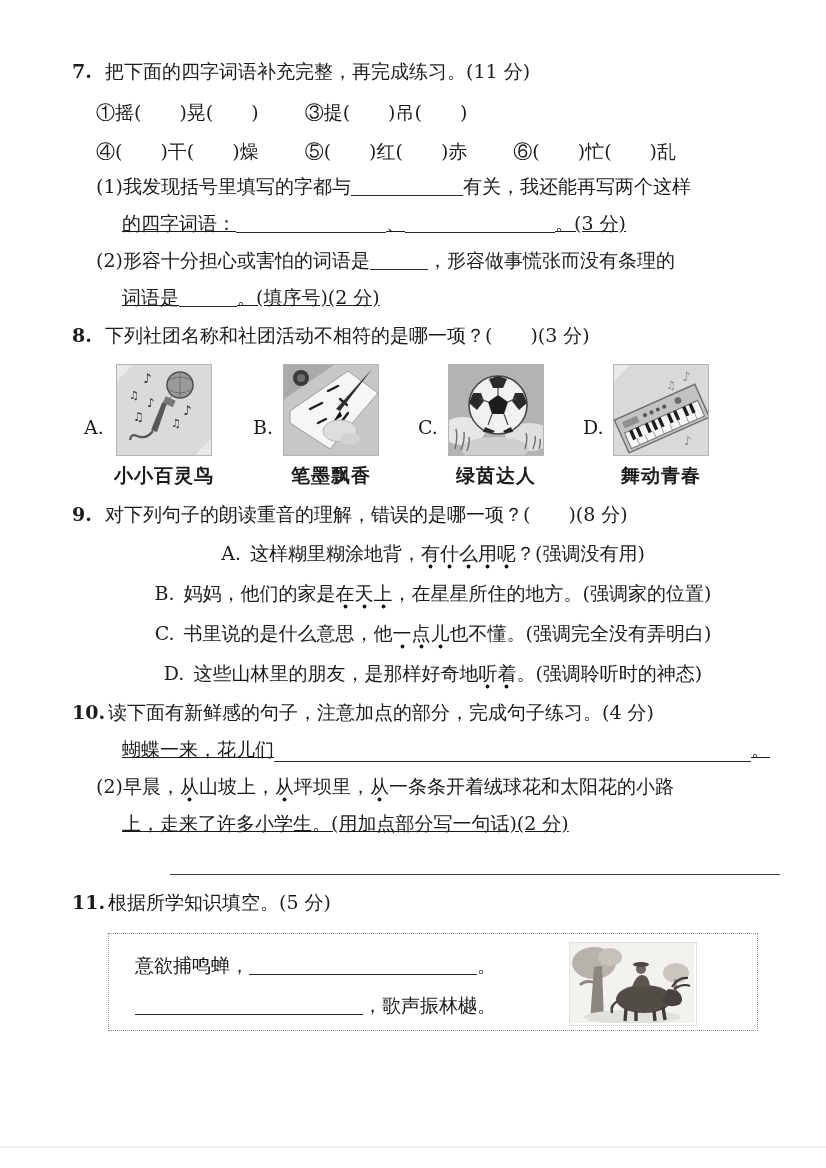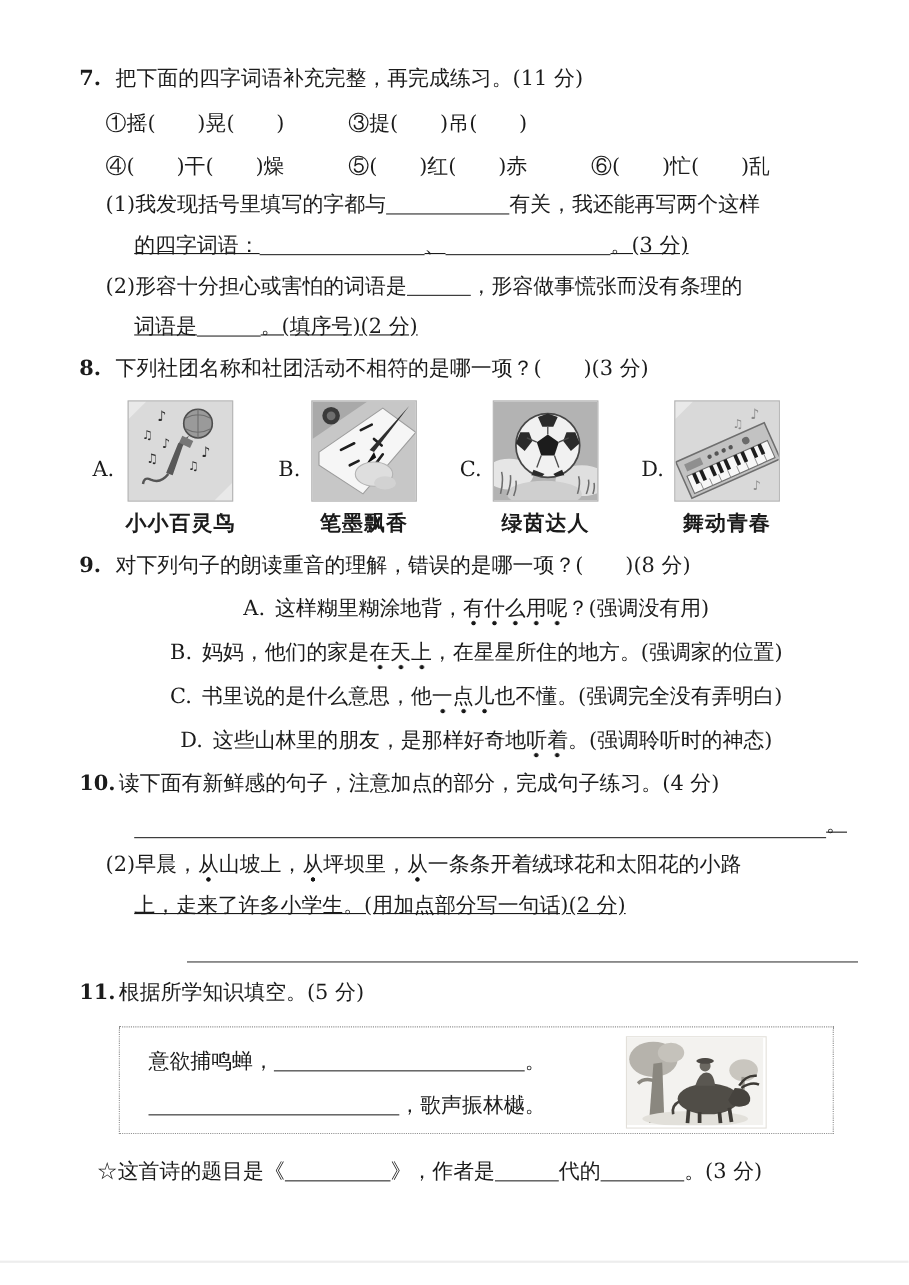--- a/index.html
+++ b/index.html
@@ -11,21 +11,21 @@
   .page{position:relative;box-sizing:border-box;width:826px;height:1168px;
         padding:52px 56px 0 72px;}
   .bottom-hairline{position:absolute;left:0;top:1146px;width:826px;border-top:2px solid #ededed;}
 
   
   .qtitle{display:flex;line-height:38px;}
   .qnum{font-weight:bold;min-width:30px;padding-right:3px;}
   .qbody{padding-left:24px;}
 
   
-  .idiom-row{display:flex;gap:58px;line-height:34px;margin-top:5px;white-space:nowrap;}
+  .idiom-row{display:flex;gap:46px;line-height:34px;margin-top:5px;white-space:nowrap;}
 
   .subline{line-height:37px;white-space:nowrap;}
   .indent2{padding-left:26px;text-decoration:underline;}
 
   
   .blank{display:inline-block;border-bottom:1.4px solid #2a2a2a;height:1.05em;vertical-align:-3px;}
   .w110{width:112px}.w150{width:150px}.w60{width:58px}
   .w95{width:96px}.w230{width:228px}.w75{width:76px}
   .blank-fill{flex:1;border-bottom:1.4px solid #2a2a2a;height:1.05em;align-self:flex-end;margin-bottom:6px;}
   .fill-line{display:flex;line-height:37px;}
@@ -264,20 +264,21 @@
     </div>
   </section>
 
   <section>
     <div class="qtitle">
       <span class="qnum">10.</span>
       <span>读下面有新鲜感的句子，注意加点的部分，完成句子练习。(4 分)</span>
     </div>
     <div class="qbody">
       <div class="fill-line indent2">
+        <span>蝴蝶一来，花儿们</span>
           <span class="blank-fill"></span>
           <span>。</span>
       </div>
       <div class="subline">
         <span>(2)早晨，</span><span class="dots">从</span><span>山坡上，</span><span class="dots">从</span><span>坪坝里，</span><span class="dots">从</span><span>一条条开着绒球花和太阳花的小路</span>
       </div>
       <div class="subline indent2">
         <span>上，走来了许多小学生。(用加点部分写一句话)(2 分)</span>
       </div>
       <div class="answer-line"></div>
@@ -318,19 +319,16 @@
           </g>
           <path d="M48 58 q-8 4 -6 12" stroke="#46433e" stroke-width="2.4" fill="none"></path>
           <path d="M62 44 q4 -12 10 -12 q7 0 8 12 Z" fill="#5a5751"></path>
           <circle cx="71" cy="26" r="5" fill="#6b6861"></circle>
           <ellipse cx="71" cy="21.5" rx="8" ry="2.6" fill="#4c4944"></ellipse>
           <path d="M66 21 q5 -4 10 0" fill="#4c4944"></path>
         </svg>
       </div>
     </div>
 
-    <div class="star-line">
-      <span>☆这首诗的题目是《</span><span class="blank w95"></span><span>》，作者是</span><span class="blank w60"></span><span>代的</span><span class="blank w75"></span><span>。(3 分)</span>
-    </div>
   </section>
 
   <div class="bottom-hairline"></div>
 </div>
 
 </body></html>

